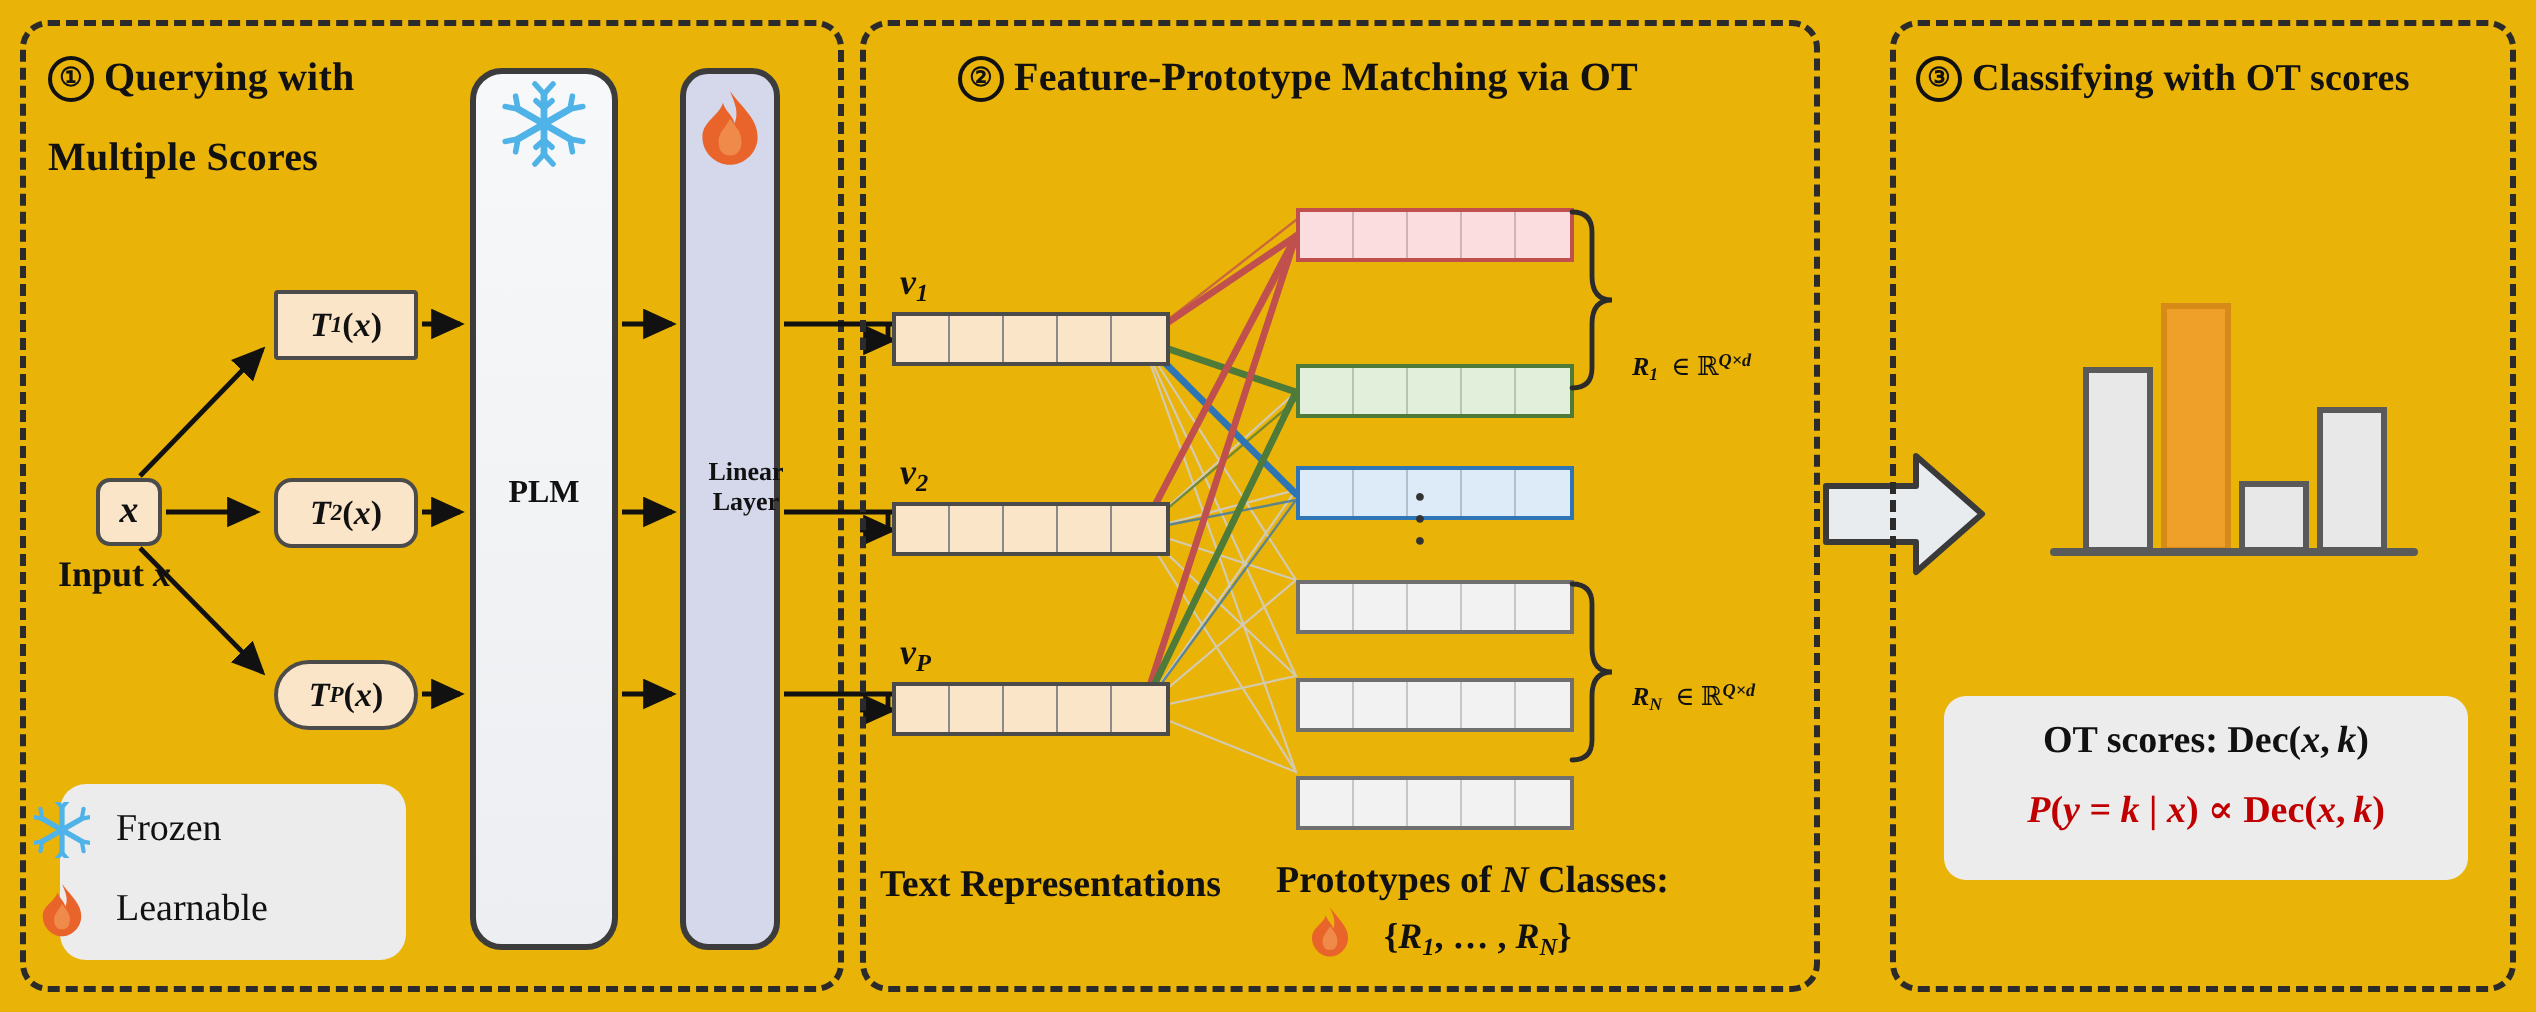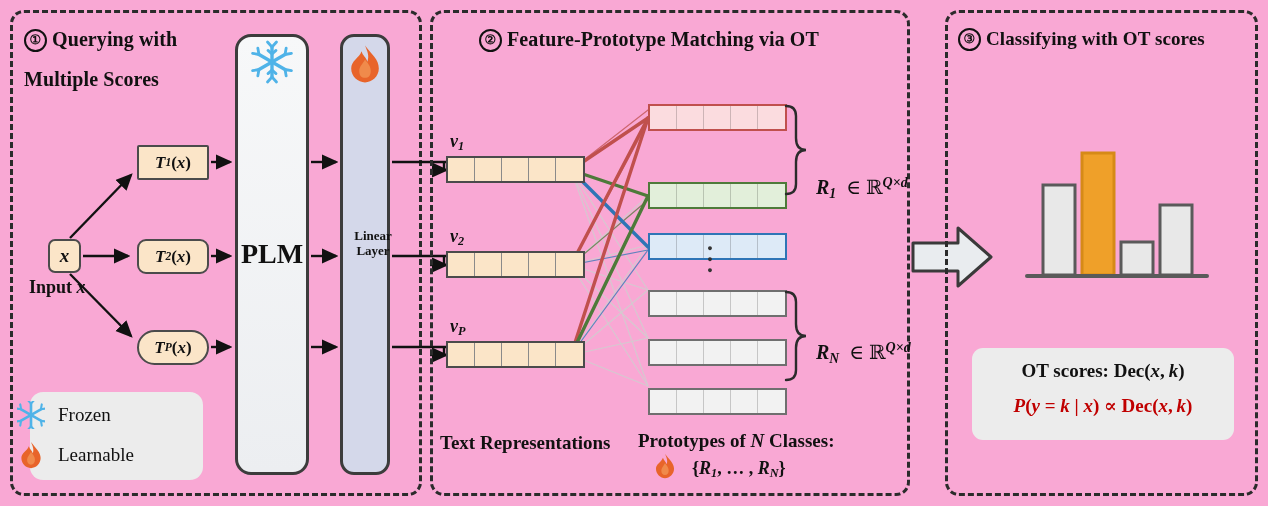--- a/index.html
+++ b/index.html
@@ -1,18 +1,18 @@
 <!DOCTYPE html>
 <html><head>
 <meta charset="utf-8">
 <style>
   html,body{margin:0;padding:0;background:#ffffff;}
   body{width:1268px;height:506px;overflow:hidden;
        font-family:"Liberation Serif","DejaVu Serif",serif;}
-  #stage{position:relative;width:1268px;height:506px;background:#f9a8d4;}
+  #stage{position:relative;width:1268px;height:506px;background:#eab308;}
 
   .panel{position:absolute;border:3px dashed #2b2b2b;border-radius:14px;box-sizing:border-box;}
   #panel1{left:10px;top:10px;width:412px;height:486px;}
   #panel2{left:430px;top:10px;width:480px;height:486px;}
   #panel3{left:945px;top:10px;width:313px;height:486px;}
 
   .ptitle{position:absolute;font-weight:bold;color:#111;white-space:nowrap;
           font-size:20px;letter-spacing:.1px;}
   #t1a{left:24px;top:28px;}
   #t1b{left:24px;top:68px;}
@@ -28,42 +28,42 @@
           display:flex;align-items:center;justify-content:center;font-weight:bold;color:#111;}
   #boxX{left:48px;top:239px;width:33px;height:34px;border-radius:7px;font-size:19px;font-style:italic;}
   #boxT1{left:137px;top:145px;width:72px;height:35px;border-radius:2px;font-size:17px;}
   #boxT2{left:137px;top:239px;width:72px;height:35px;border-radius:9px;font-size:17px;}
   #boxTP{left:137px;top:330px;width:72px;height:35px;border-radius:18px;font-size:17px;}
 
   #inputlbl{position:absolute;left:29px;top:277px;font-size:18px;font-weight:bold;color:#111;}
 
   #plm{position:absolute;left:235px;top:34px;width:74px;height:441px;border:3px solid #3c3c3c;
        border-radius:16px;background:linear-gradient(180deg,#f7f8f9,#eceef1);box-sizing:border-box;}
-  #plmlbl{position:absolute;left:235px;top:238px;width:74px;text-align:center;font-size:28px;font-weight:bold;color:#111;}
+  #plmlbl{position:absolute;left:235px;top:238px;width:74px;text-align:center;font-size:16px;font-weight:bold;color:#111;}
   #linear{position:absolute;left:340px;top:34px;width:50px;height:441px;border:3px solid #3c3c3c;
           border-radius:14px;background:#d4d8ea;box-sizing:border-box;}
   #linlbl{position:absolute;left:344px;top:228px;width:58px;text-align:center;font-size:13px;
           font-weight:bold;line-height:15px;color:#111;}
 
   #legendbox{position:absolute;left:30px;top:392px;width:173px;height:88px;background:#ececec;border-radius:13px;}
   .legrow{position:absolute;display:flex;align-items:center;gap:13px;left:17px;font-size:19px;color:#111;}
   #leg1{top:401px;}
   #leg2{top:441px;}
 
   
   .vlabel{position:absolute;font-size:18px;font-weight:bold;font-style:italic;color:#111;}
   .vecrow{position:absolute;display:flex;border:2.5px solid #4b4b4b;box-sizing:border-box;height:27px;}
   .vecrow div{width:27px;height:100%;border-right:1.5px solid #8a8a8a;box-sizing:border-box;}
   .vecrow div:last-child{border-right:none;}
   .tan .vecrow, .vecrow.tan{background:#FBE5C8;}
 
   .protorow{position:absolute;display:flex;box-sizing:border-box;height:27px;border-width:2.5px;border-style:solid;}
   .protorow div{width:27px;height:100%;box-sizing:border-box;border-right:1.5px solid rgba(0,0,0,.18);}
   .protorow div:last-child{border-right:none;}
-  .rlabel{position:absolute;font-size:20px;font-weight:bold;color:#111;white-space:nowrap;}
+  .rlabel{position:absolute;font-size:13px;font-weight:bold;color:#111;white-space:nowrap;}
   .vdots{position:absolute;font-size:26px;font-weight:bold;color:#333;letter-spacing:0;line-height:9px;text-align:center;}
 
   #textrep{position:absolute;left:440px;top:432px;font-size:19px;font-weight:bold;color:#111;}
   #protolbl{position:absolute;left:638px;top:430px;font-size:19px;font-weight:bold;color:#111;white-space:nowrap;}
   #protoset{position:absolute;left:692px;top:458px;font-size:18px;font-weight:bold;color:#111;white-space:nowrap;}
 
   
   #otlbl{position:absolute;left:945px;top:297px;width:313px;text-align:center;font-size:19px;font-weight:bold;color:#111;}
   #formulabox{position:absolute;left:972px;top:348px;width:262px;height:92px;background:#ececec;border-radius:11px;}
   #f1{position:absolute;left:972px;top:360px;width:262px;text-align:center;font-size:19px;font-weight:bold;color:#111;}

